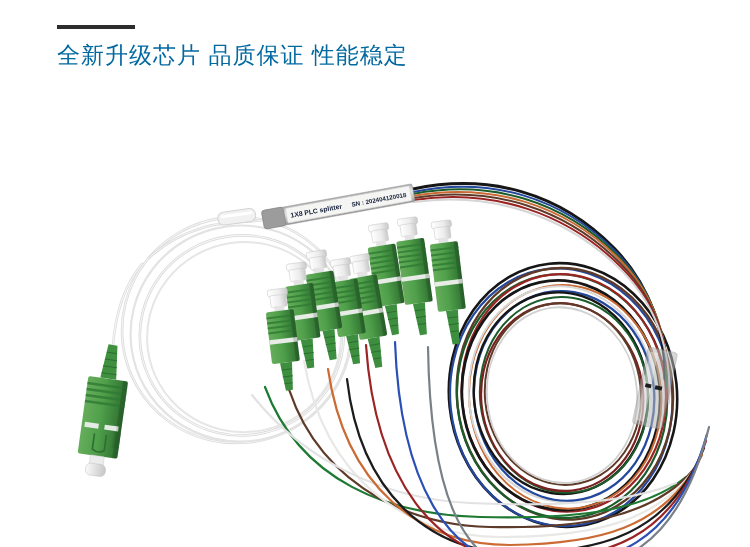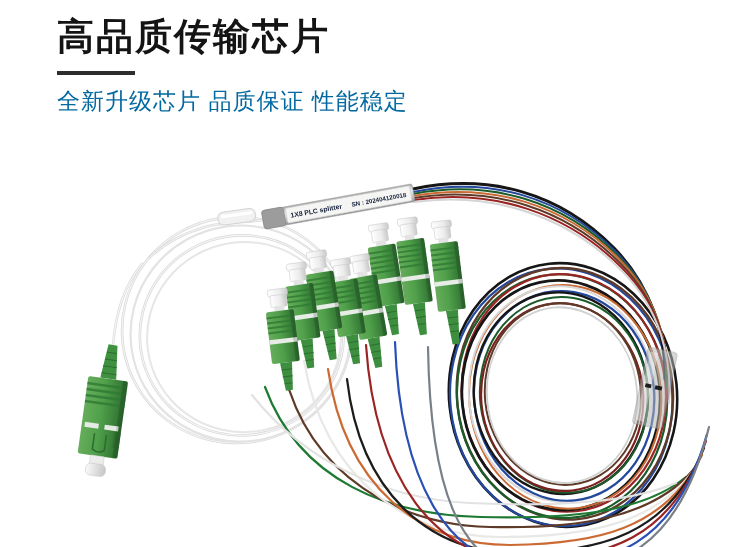--- a/index.html
+++ b/index.html
@@ -18,21 +18,20 @@
     font-size:23px;font-weight:500;color:#0369a1;letter-spacing:1px;
     margin-top:11px;
   }
   .photo{position:absolute;left:0;top:147px;width:750px;height:400px;}
   svg text{font-family:"Liberation Sans","DejaVu Sans",sans-serif;}
 </style>
 </head>
 <body>
 
 <div class="hdr">
-  <div class="title">高品质传输芯片</div>
   <div class="rule"></div>
   <div class="subtitle">全新升级芯片 品质保证 性能稳定</div>
 </div>
 
 <svg class="photo" viewBox="0 0 750 400" xmlns="http://www.w3.org/2000/svg">
   <defs>
     <linearGradient id="tubeGrad" x1="0" y1="0" x2="0" y2="1">
       <stop offset="0" stop-color="#a8a8a8"></stop>
         <stop offset="0.35" stop-color="#e9e9e9"></stop>
       <stop offset="0.75" stop-color="#c2c2c2"></stop>

